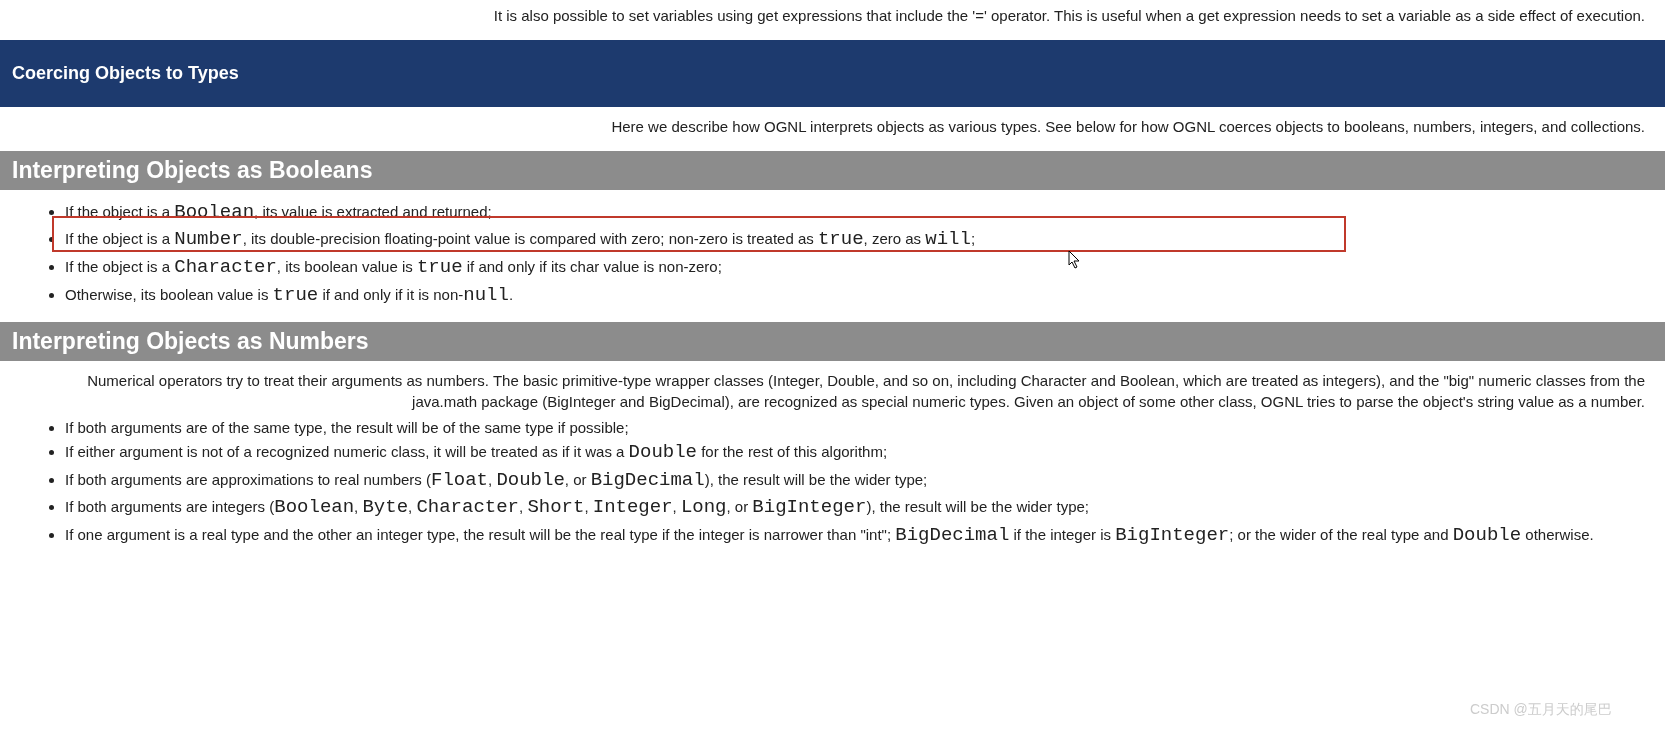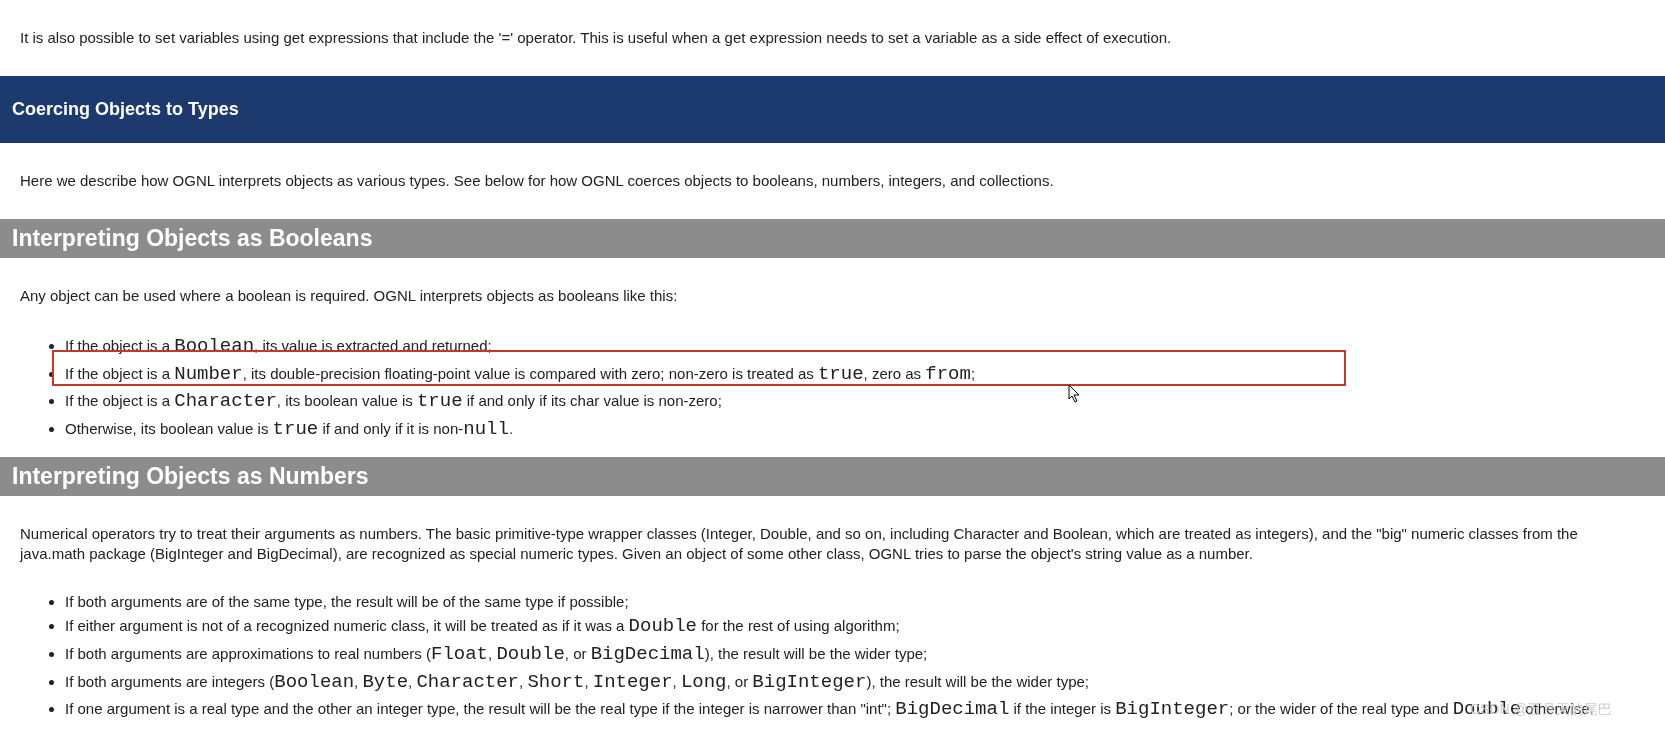--- a/index.html
+++ b/index.html
@@ -9,21 +9,22 @@
     margin: 0;
     padding: 0;
     background: #fff;
     line-height: 1.35;
     width: 1665px;
   }
   .content {
     padding: 0 20px;
   }
   p {
-    margin: 28px 0;
+    margin: 6px 0;
+    text-align: right;
   }
   .header-dark {
     background: #1d3a6e;
     color: #fff;
     font-weight: bold;
     font-size: 18px;
     padding: 21px 12px;
     margin: 14px 0 10px 0;
   }
   .header-gray {
@@ -74,29 +75,28 @@
 
 <div class="header-dark">Coercing Objects to Types</div>
 
 <div class="content">
   <p>Here we describe how OGNL interprets objects as various types. See below for how OGNL coerces objects to booleans, numbers, integers, and collections.</p>
 </div>
 
 <div class="header-gray">Interpreting Objects as Booleans</div>
 
 <div class="content">
-  <p>Any object can be used where a boolean is required. OGNL interprets objects as booleans like this:</p>
 
   <div class="li-wrap">
     <ul>
       <li>
         <span>If the object is a </span><span class="code">Boolean</span><span>, its value is extracted and returned;</span>
       </li>
       <li>
-        <span>If the object is a </span><span class="code">Number</span><span>, its double-precision floating-point value is compared with zero; non-zero is treated as </span><span class="code">true</span><span>, zero as </span><span class="code">from</span><span>;</span>
+        <span>If the object is a </span><span class="code">Number</span><span>, its double-precision floating-point value is compared with zero; non-zero is treated as </span><span class="code">true</span><span>, zero as </span><span class="code">will</span><span>;</span>
       </li>
       <li>
         <span>If the object is a </span><span class="code">Character</span><span>, its boolean value is </span><span class="code">true</span><span> if and only if its char value is non-zero;</span>
       </li>
       <li>
         <span>Otherwise, its boolean value is </span><span class="code">true</span><span> if and only if it is non-</span><span class="code">null</span><span>.</span>
       </li>
     </ul>
     <div class="highlight-box" style="left:32px; top:16px; width:1290px; height:32px;"></div>
     <div class="cursor" style="left:1048px; top:50px;">
@@ -108,21 +108,21 @@
 </div>
 
 <div class="header-gray">Interpreting Objects as Numbers</div>
 
 <div class="content">
   <p>Numerical operators try to treat their arguments as numbers. The basic primitive-type wrapper classes (Integer, Double, and so on, including Character and Boolean, which are treated as integers), and the "big" numeric classes from the java.math package (BigInteger and BigDecimal), are recognized as special numeric types. Given an object of some other class, OGNL tries to parse the object's string value as a number.</p>
 
   <ul>
     <li>If both arguments are of the same type, the result will be of the same type if possible;</li>
     <li>
-      <span>If either argument is not of a recognized numeric class, it will be treated as if it was a </span><span class="code">Double</span><span> for the rest of using algorithm;</span>
+      <span>If either argument is not of a recognized numeric class, it will be treated as if it was a </span><span class="code">Double</span><span> for the rest of this algorithm;</span>
     </li>
     <li>
       <span>If both arguments are approximations to real numbers (</span><span class="code">Float</span><span>, </span><span class="code">Double</span><span>, or </span><span class="code">BigDecimal</span><span>), the result will be the wider type;</span>
     </li>
     <li>
       <span>If both arguments are integers (</span><span class="code">Boolean</span><span>, </span><span class="code">Byte</span><span>, </span><span class="code">Character</span><span>, </span><span class="code">Short</span><span>, </span><span class="code">Integer</span><span>, </span><span class="code">Long</span><span>, or </span><span class="code">BigInteger</span><span>), the result will be the wider type;</span>
     </li>
     <li>
       <span>If one argument is a real type and the other an integer type, the result will be the real type if the integer is narrower than "int"; </span><span class="code">BigDecimal</span><span> if the integer is </span><span class="code">BigInteger</span><span>; or the wider of the real type and </span><span class="code">Double</span><span> otherwise.</span>
     </li>

